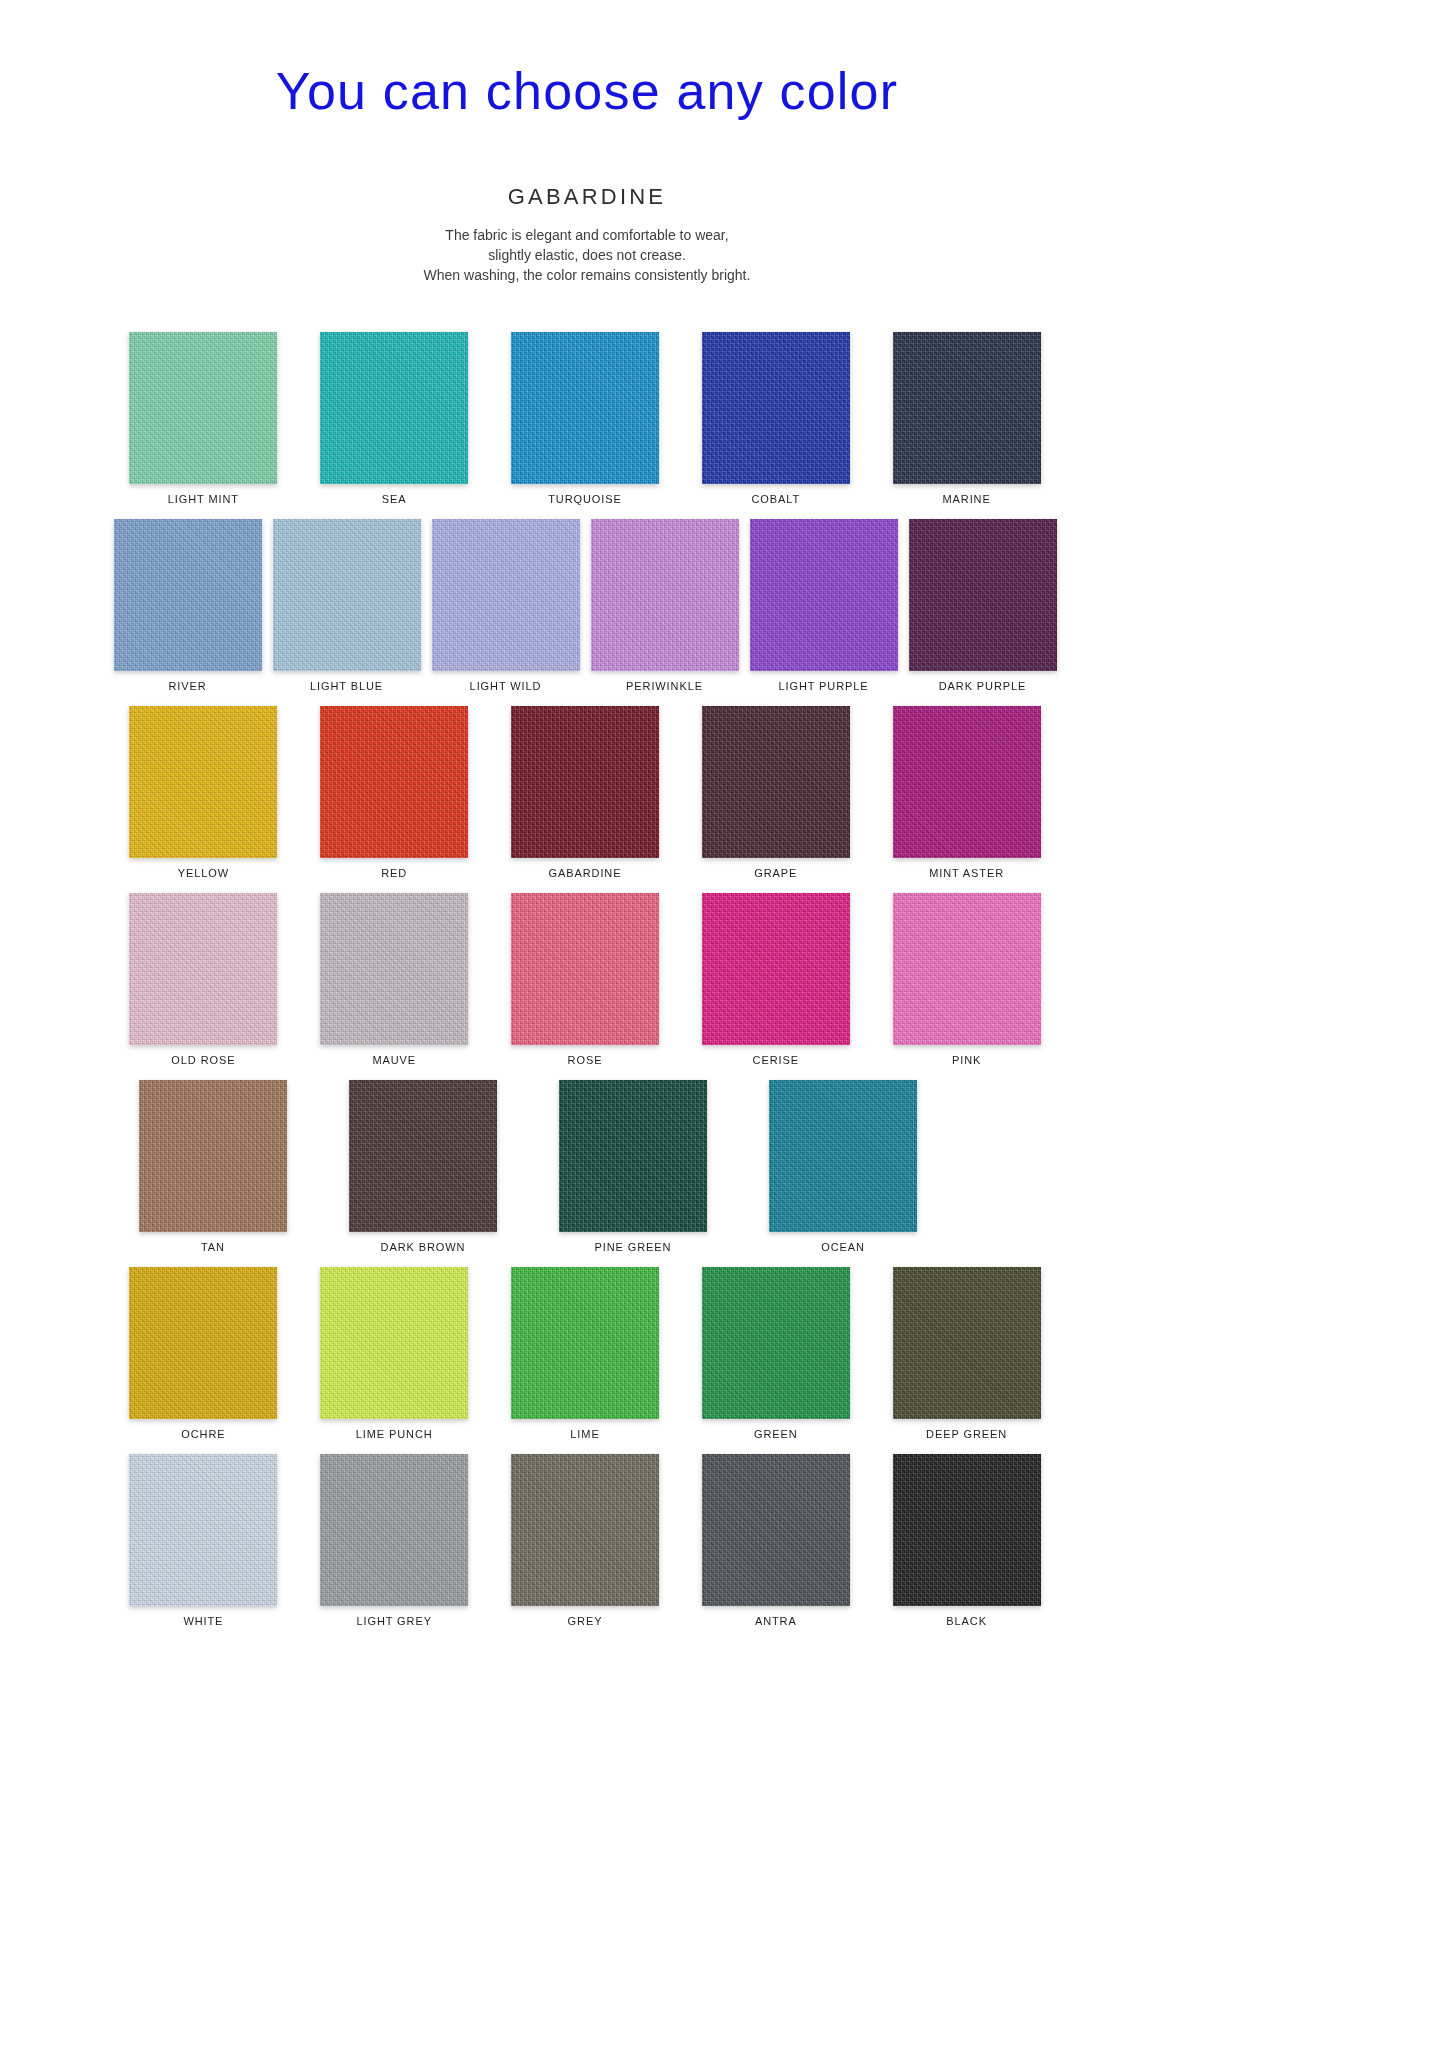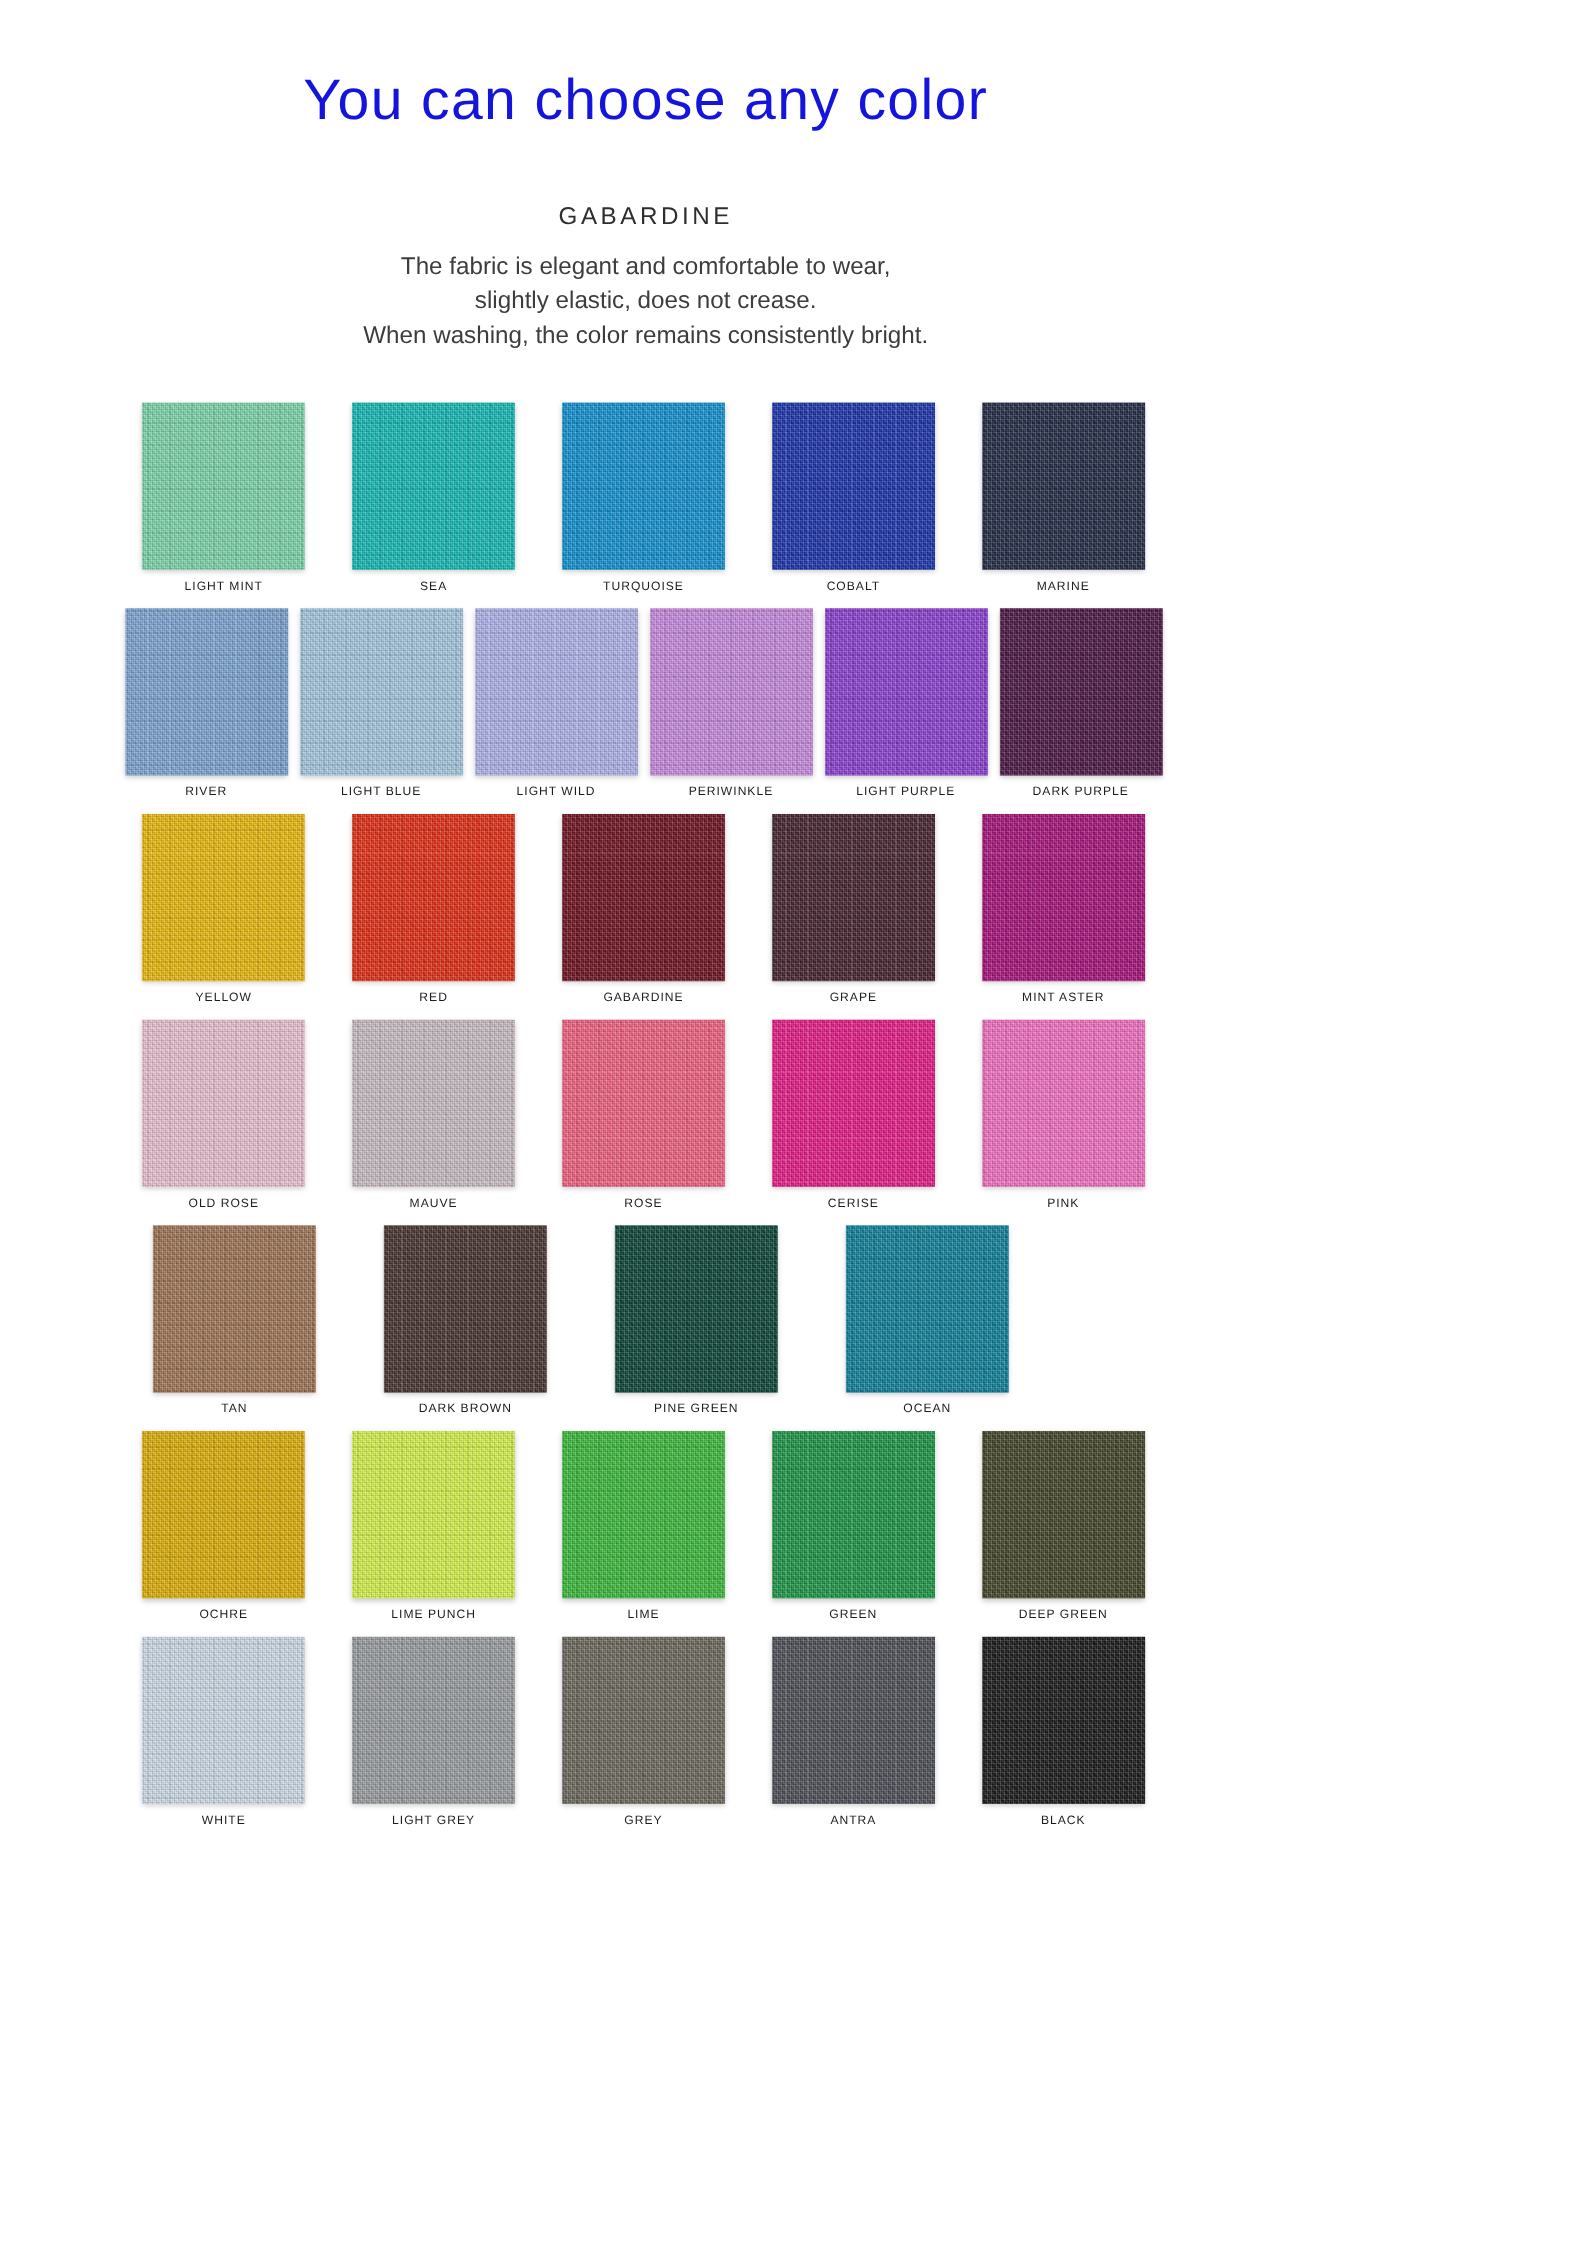--- a/index.html
+++ b/index.html
@@ -43,21 +43,21 @@
     font-family: "Liberation Sans", sans-serif;
     font-size: 22px;
     font-weight: 300;
     letter-spacing: 3.2px;
     color: #2e2e2e;
     margin: 62px 0 0 0;
     line-height: 1.2;
   }
   .fabric-desc {
     font-family: "Liberation Sans", sans-serif;
-    font-size: 22px;
+    font-size: 14px;
     font-weight: 300;
     color: #3d3d3d;
     margin: 16px 0 0 0;
     line-height: 1.42;
   }
   .fabric-desc .line { display: block; }
 
   
   .swatch-area {
     margin-top: 46px;

